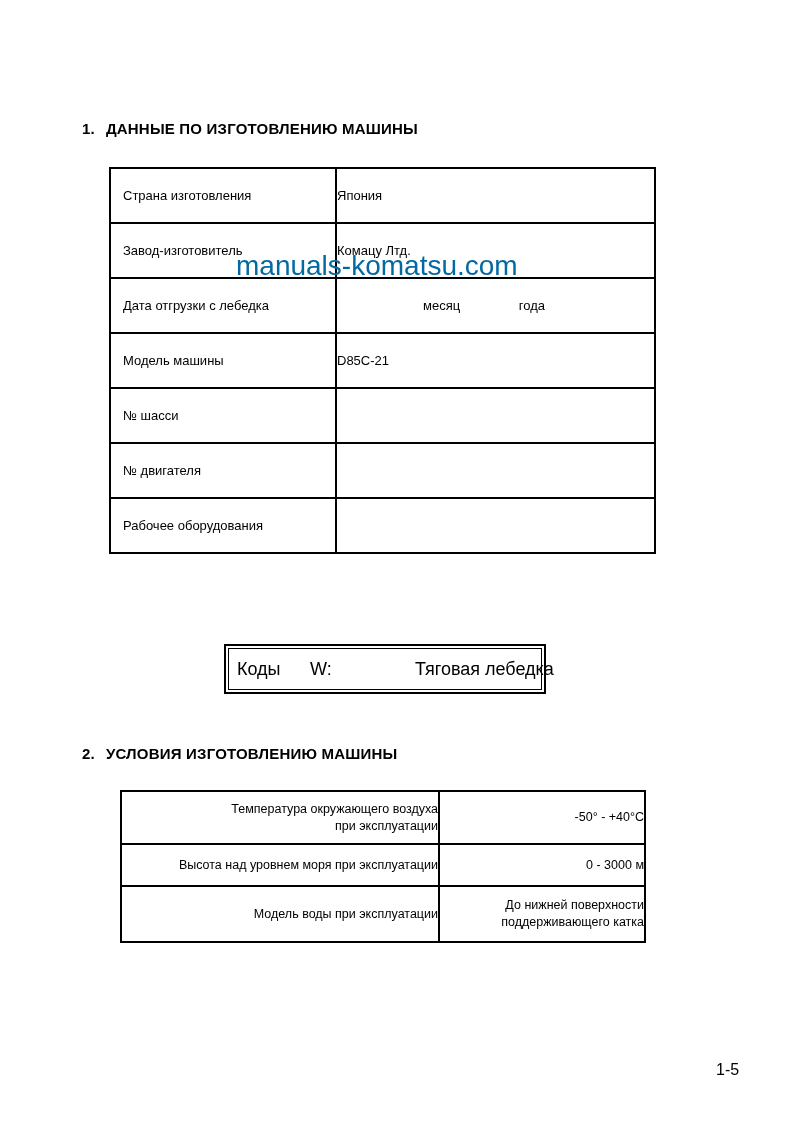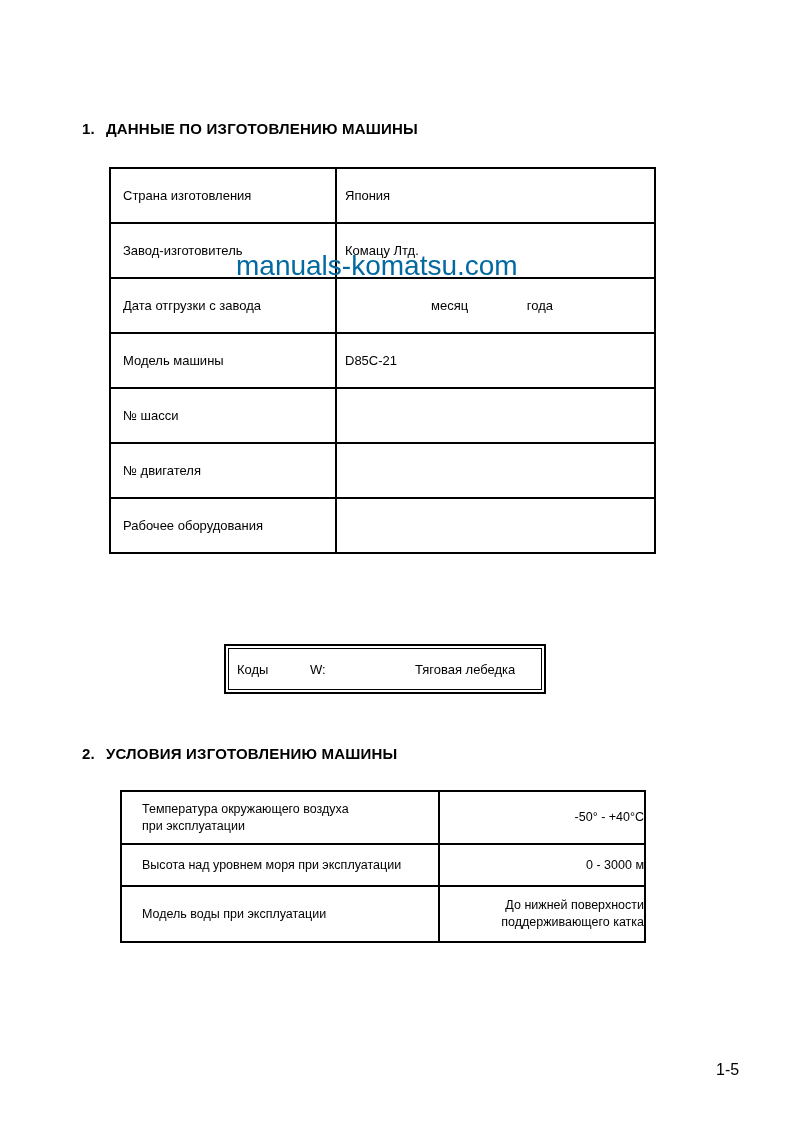--- a/index.html
+++ b/index.html
@@ -30,21 +30,21 @@
     border: 2px solid #000;
     vertical-align: middle;
     font-size: 13px;
     overflow: hidden;
   }
 
   #machine-table { left: 109px; top: 167px; width: 547px; }
   #machine-table tr { height: 55px; }
   #machine-table col.c1 { width: 226px; }
   #machine-table td.lbl { padding-left: 12px; }
-  #machine-table td.val { padding-left: 8px; }
+  #machine-table td.val { }
   #machine-table .month { display: inline-block; margin-left: 86px; }
   #machine-table .year  { display: inline-block; margin-left: 55px; }
 
   
   #watermark {
     left: 236px;
     top: 250px;
     font-size: 28px;
     color: #0369a1;
     z-index: 5;
@@ -61,33 +61,33 @@
   }
   #codes-box .inner {
     position: absolute;
     left: 2px; top: 2px; right: 2px; bottom: 2px;
     border: 1px solid #000;
   }
   #codes-box .inner span {
     position: absolute;
     top: 50%;
     transform: translateY(-50%);
-    font-size: 13px;
+    font-size: 18px;
     white-space: nowrap;
   }
   #codes-box .codes-label { left: 8px; }
   #codes-box .codes-code  { left: 81px; }
   #codes-box .codes-desc  { left: 186px; }
 
   #conditions-table { left: 120px; top: 790px; width: 526px; }
   #conditions-table col.c1 { width: 318px; }
   #conditions-table tr.r1 { height: 53px; }
   #conditions-table tr.r2 { height: 42px; }
   #conditions-table tr.r3 { height: 56px; }
-  #conditions-table td { font-size: 12.5px; }
+  #conditions-table td { font-size: 12.5px; text-align: right; }
   #conditions-table td.lbl { padding-left: 20px; white-space: pre-line; line-height: 1.35; }
   #conditions-table td.val { text-align: right; white-space: pre-line; line-height: 1.35; }
 
   #heading-1 { left: 82px; top: 120px; }
   #heading-2 { left: 82px; top: 745px; }
 
   #page-number {
     left: 716px;
     top: 1061px;
     font-size: 16px;
@@ -109,21 +109,21 @@
   <tbody>
     <tr>
       <td class="lbl">Страна изготовления</td>
       <td class="val">Япония</td>
     </tr>
     <tr>
       <td class="lbl">Завод-изготовитель</td>
       <td class="val">Комацу Лтд.</td>
     </tr>
     <tr>
-      <td class="lbl">Дата отгрузки с завода</td>
+      <td class="lbl">Дата отгрузки с лебедка</td>
       <td class="val">
         <span class="month">месяц</span>
         <span class="year">года</span>
       </td>
     </tr>
     <tr>
       <td class="lbl">Модель машины</td>
       <td class="val">D85C-21</td>
     </tr>
     <tr>

